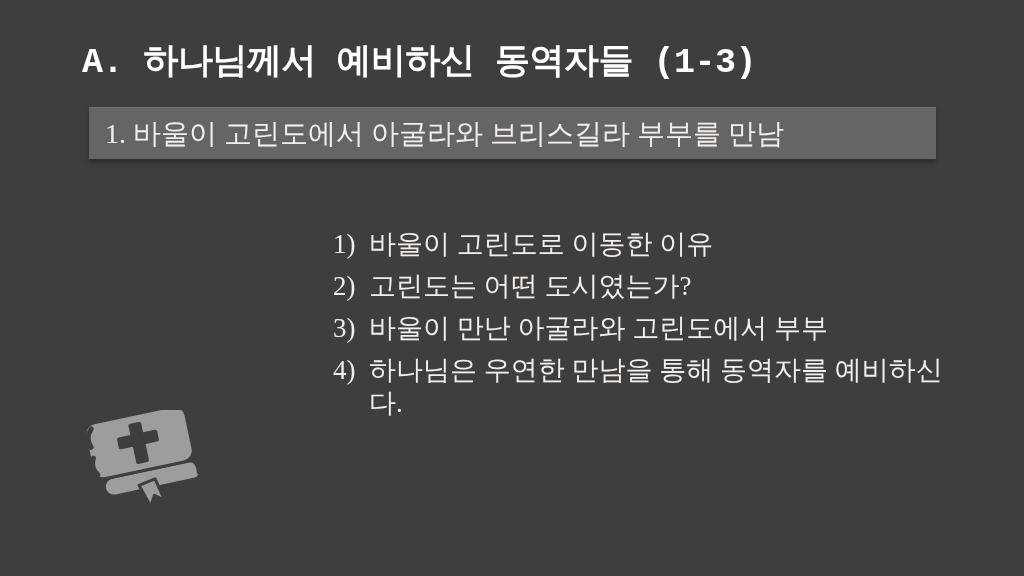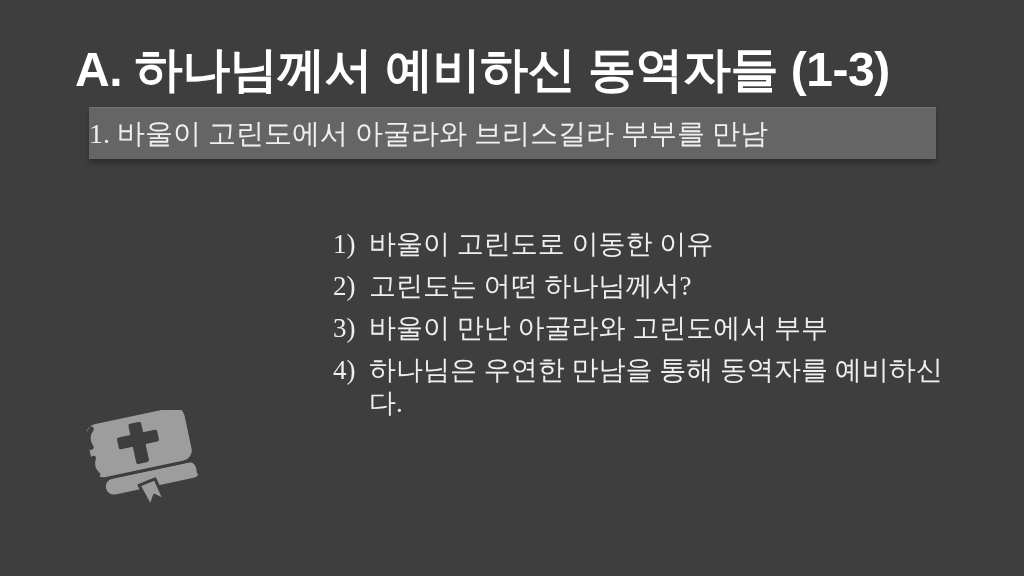--- a/index.html
+++ b/index.html
@@ -14,35 +14,35 @@
   body{
     width:1024px;height:576px;overflow:hidden;
     background:var(--background);
     font-family:"Liberation Serif","DejaVu Serif",serif;
   }
   .slide{
     position:relative;width:1024px;height:576px;
     background:var(--background);
   }
   .title{
-    position:absolute;left:75px;top:44px;
-    font-family:Liberation Sans, sans-serif;
-    font-weight:700;font-size:48px;line-height:1.1;
+    position:absolute;left:82px;top:44px;
+    font-family:Liberation Mono, monospace;
+    font-weight:700;font-size:35px;line-height:1.1;
     color:var(--title-color);
     letter-spacing:-0.5px;
     white-space:nowrap;
   }
   .subtitle-bar{
     position:absolute;left:89px;top:107px;
     width:847px;height:52px;box-sizing:border-box;
     background:var(--bar);
     border-top:1px solid var(--bar-highlight);
     box-shadow:0 4px 5px rgba(0,0,0,0.28);
     display:flex;align-items:center;
-    padding-left:0;
+    padding-left:16px;
   }
   .subtitle-text{
     font-size:28px;color:var(--text-color);
     white-space:nowrap;
   }
   .points{
     position:absolute;left:333px;top:228px;
     width:614px;margin:0;padding:0;list-style:none;
     font-size:27px;line-height:33px;color:var(--text-color);
   }
@@ -77,21 +77,21 @@
     <div class="subtitle-text">1. 바울이 고린도에서 아굴라와 브리스길라 부부를 만남</div>
   </div>
 
   <ol class="points">
       <li>
         <span class="num">1)</span>
         <span class="txt">바울이 고린도로 이동한 이유</span>
       </li>
       <li>
         <span class="num">2)</span>
-        <span class="txt">고린도는 어떤 하나님께서?</span>
+        <span class="txt">고린도는 어떤 도시였는가?</span>
       </li>
       <li>
         <span class="num">3)</span>
         <span class="txt">바울이 만난 아굴라와 고린도에서 부부</span>
       </li>
       <li>
         <span class="num">4)</span>
         <span class="txt">하나님은 우연한 만남을 통해 동역자를 예비하신다.</span>
       </li>
     </ol>

